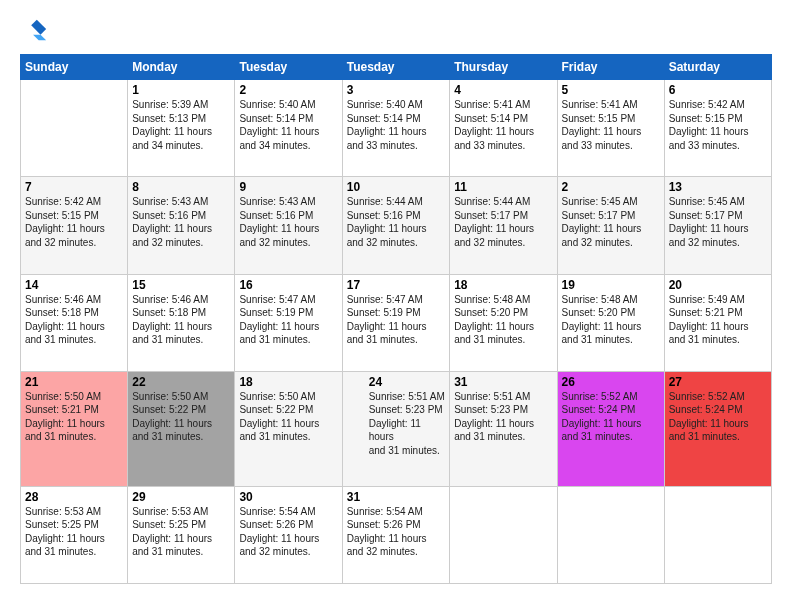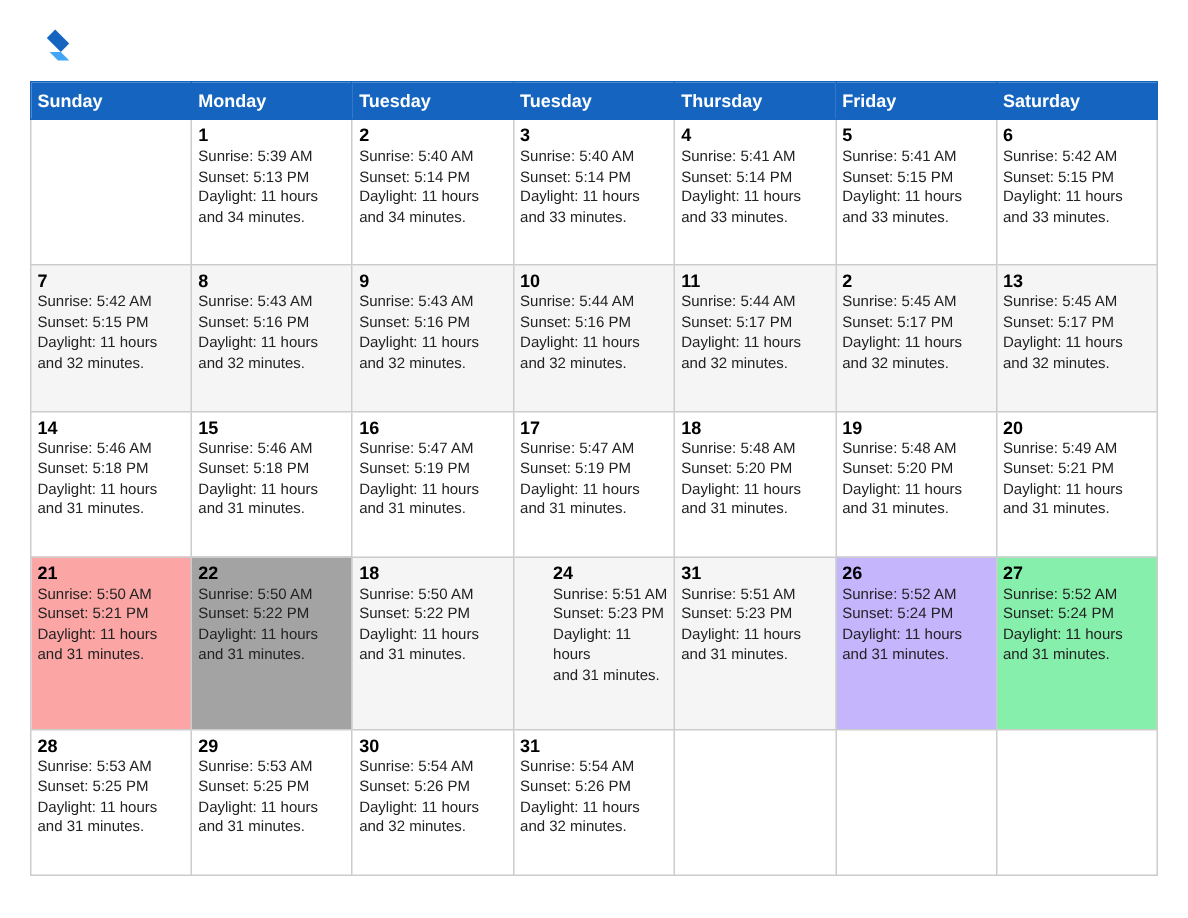--- a/index.html
+++ b/index.html
@@ -304,28 +304,28 @@
 Daylight: 11 hours
 and 31 minutes.</div>
           </td>
           <td style="background: rgb(245, 245, 245);">
             <span class="day-num">31</span>
             <div class="day-info" style="white-space: pre-line;">Sunrise: 5:51 AM
 Sunset: 5:23 PM
 Daylight: 11 hours
 and 31 minutes.</div>
           </td>
-          <td style="background: #c4b5fd;">
+          <td style="background: #d946ef;">
             <span class="day-num">26</span>
             <div class="day-info" style="white-space: pre-line;">Sunrise: 5:52 AM
 Sunset: 5:24 PM
 Daylight: 11 hours
 and 31 minutes.</div>
           </td>
-          <td style="background: #86efac;">
+          <td style="background: #ef4444;">
             <span class="day-num">27</span>
             <div class="day-info" style="white-space: pre-line;">Sunrise: 5:52 AM
 Sunset: 5:24 PM
 Daylight: 11 hours
 and 31 minutes.</div>
           </td>
         </tr>
         <tr>
           <td>
             <span class="day-num">28</span>

